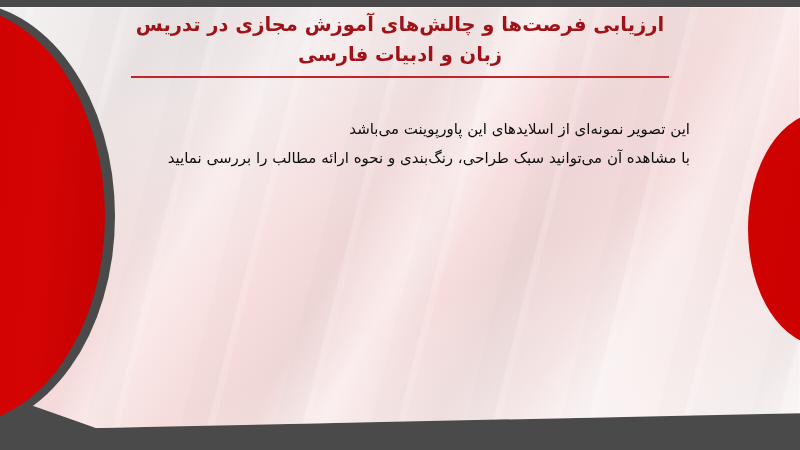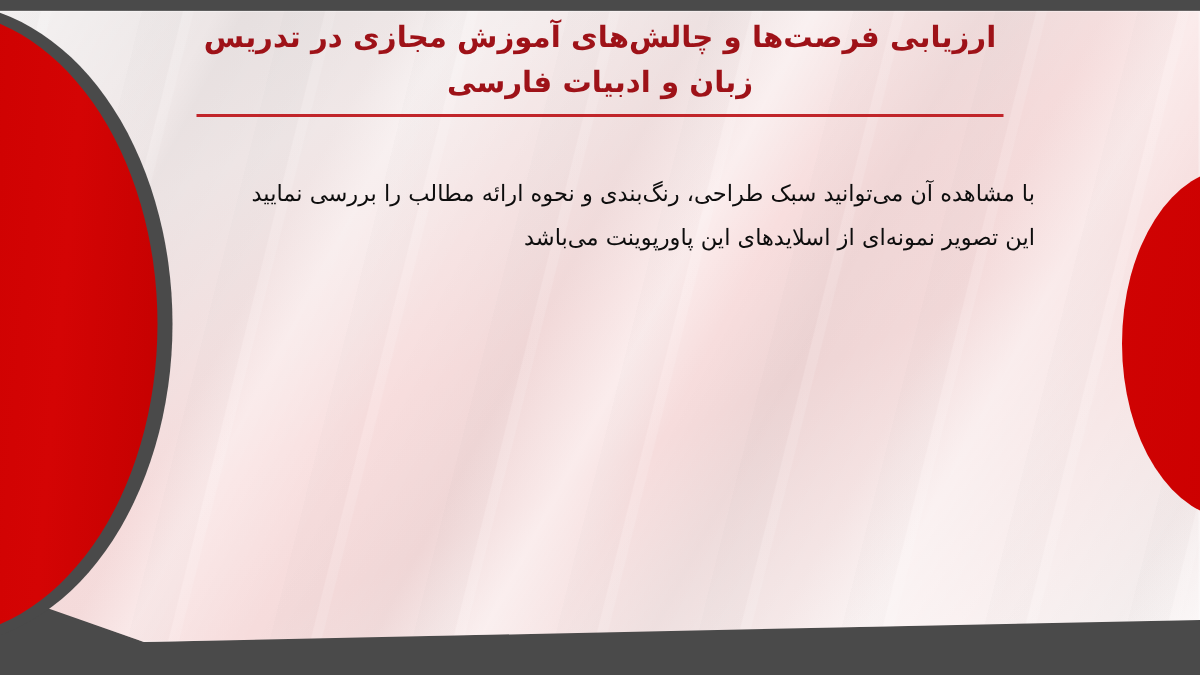--- a/index.html
+++ b/index.html
@@ -163,17 +163,17 @@
 
   <div class="right-ellipse"></div>
 
   <div class="title-area">
     <h1 class="title-text">ارزیابی فرصت‌ها و چالش‌های آموزش مجازی در تدریس
 زبان و ادبیات فارسی</h1>
   </div>
   <div class="title-rule"></div>
 
   <div class="body-area">
+    <p class="body-line">این تصویر نمونه‌ای از اسلایدهای این پاورپوینت می‌باشد</p>
     <p class="body-line">با مشاهده آن می‌توانید سبک طراحی، رنگ‌بندی و نحوه ارائه مطالب را بررسی نمایید</p>
-    <p class="body-line">این تصویر نمونه‌ای از اسلایدهای این پاورپوینت می‌باشد</p>
   </div>
 
 </div>
 
 </body></html>

